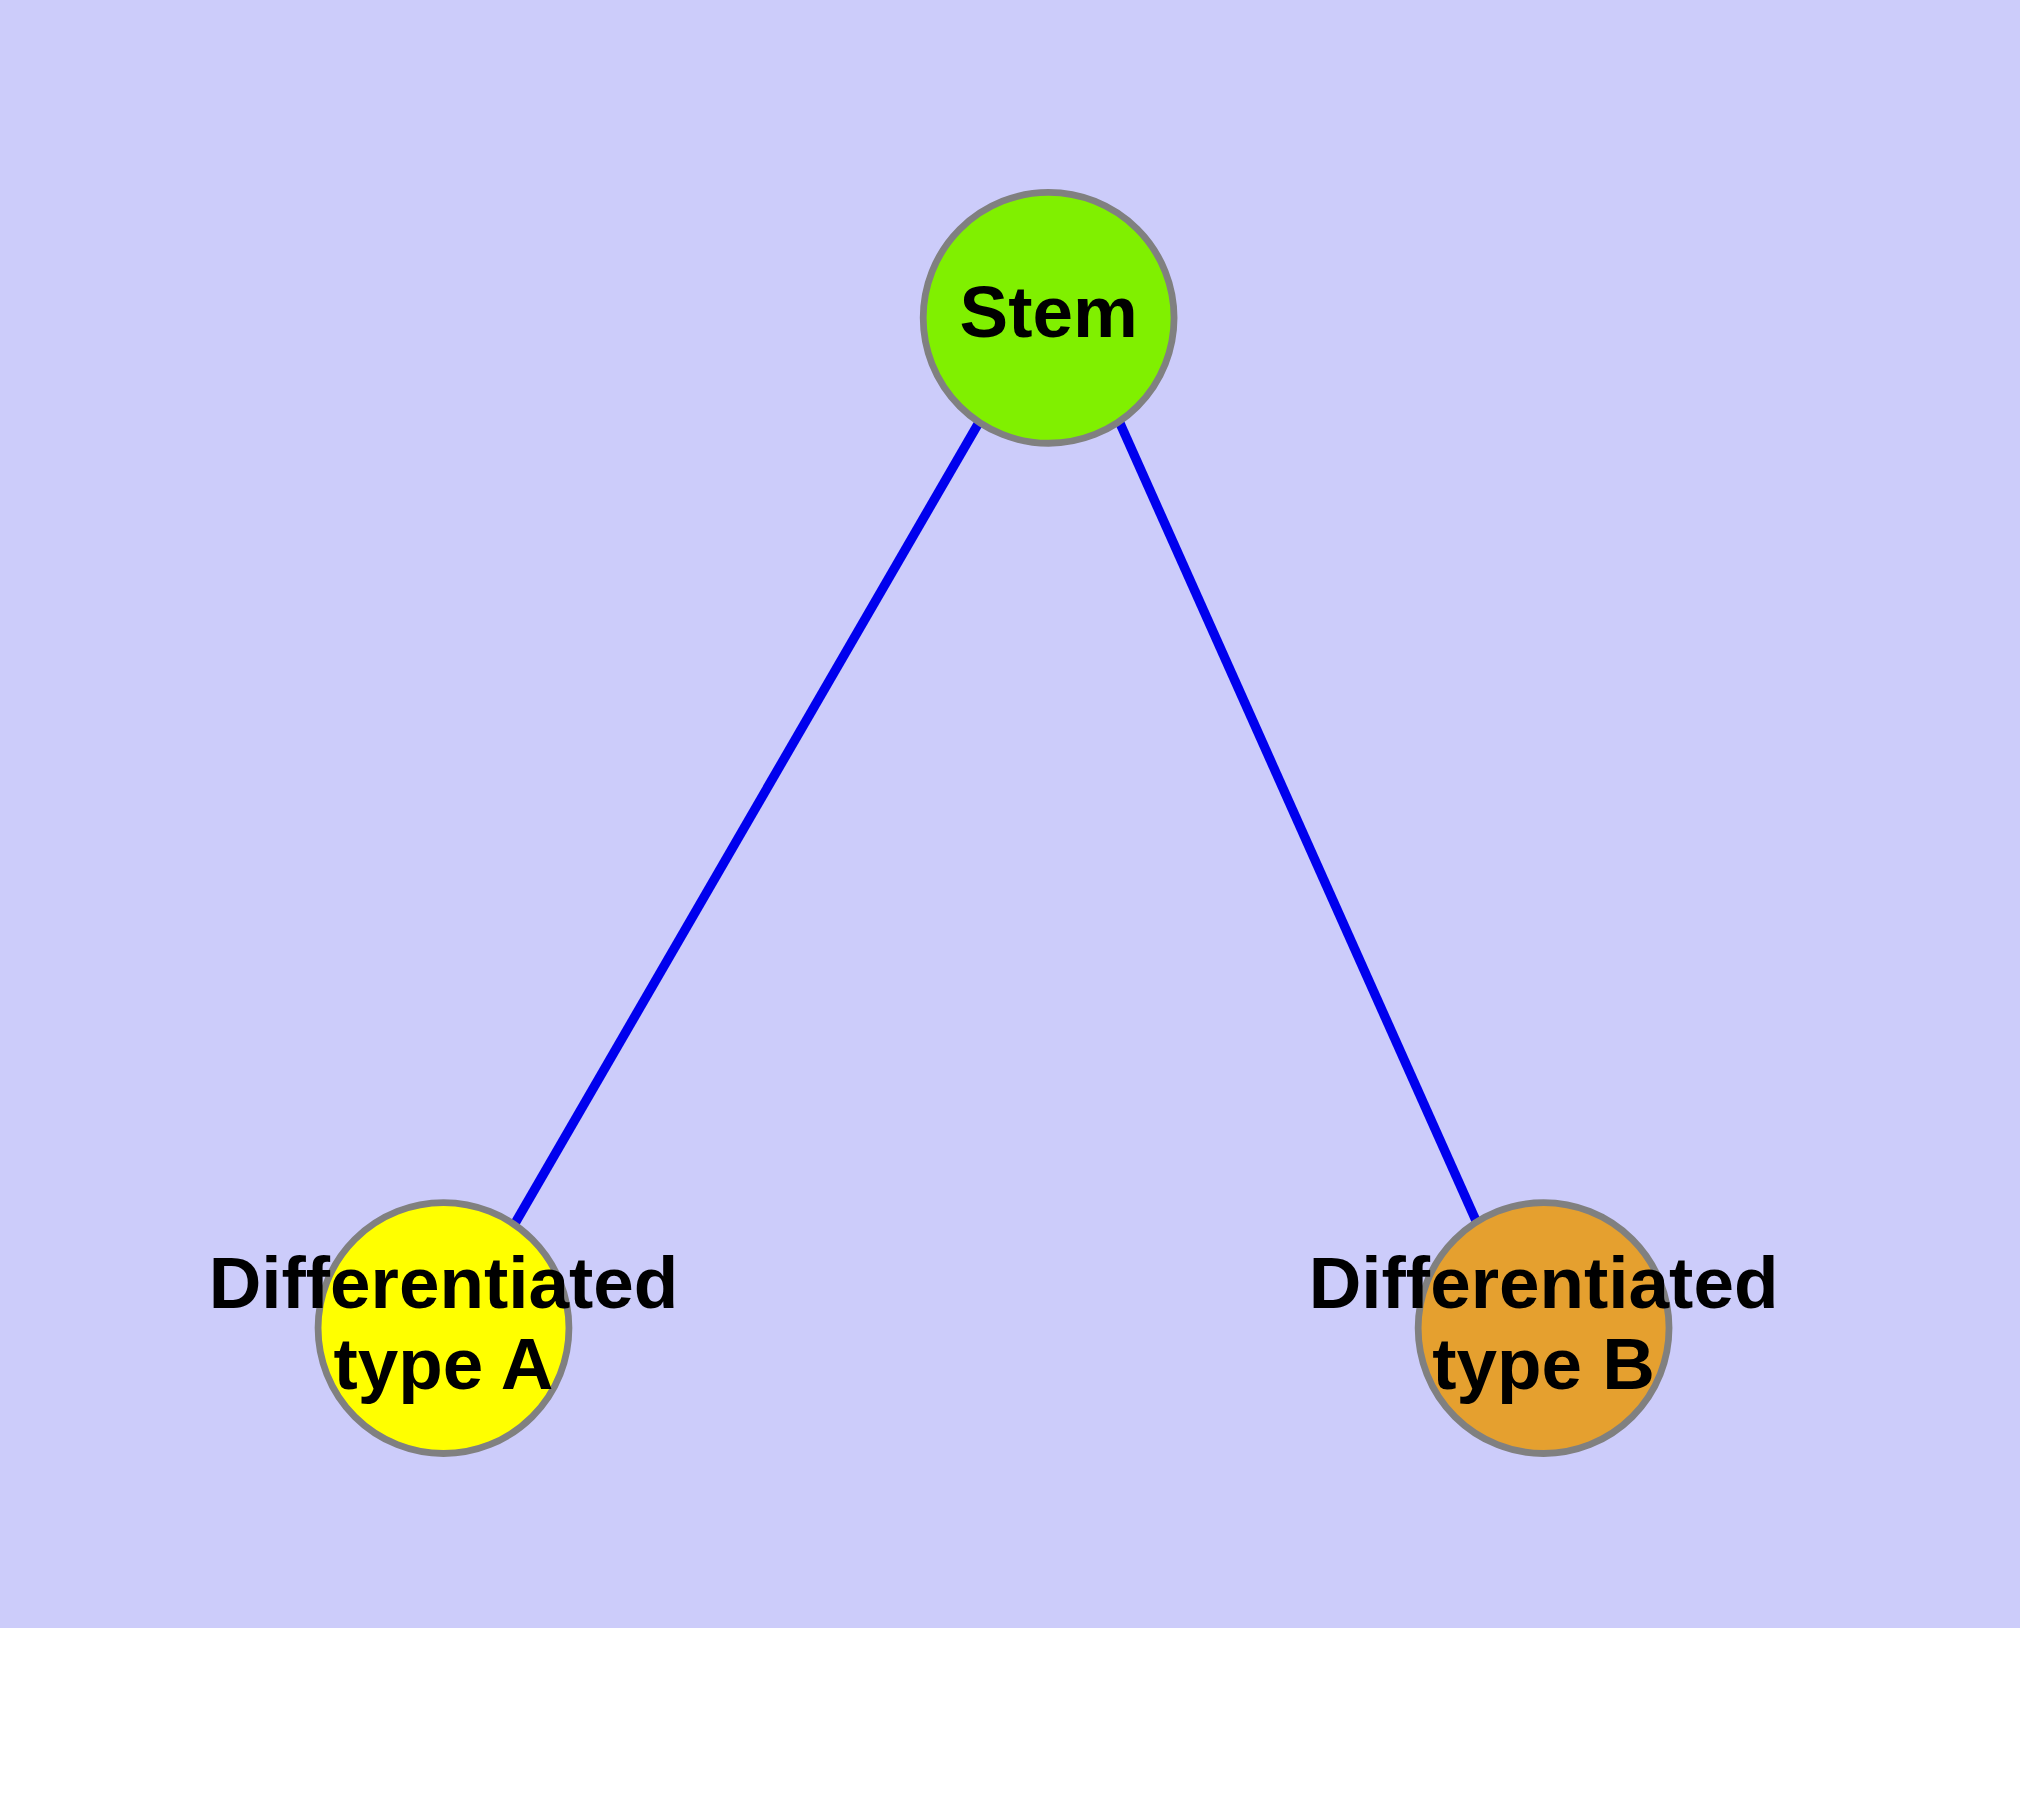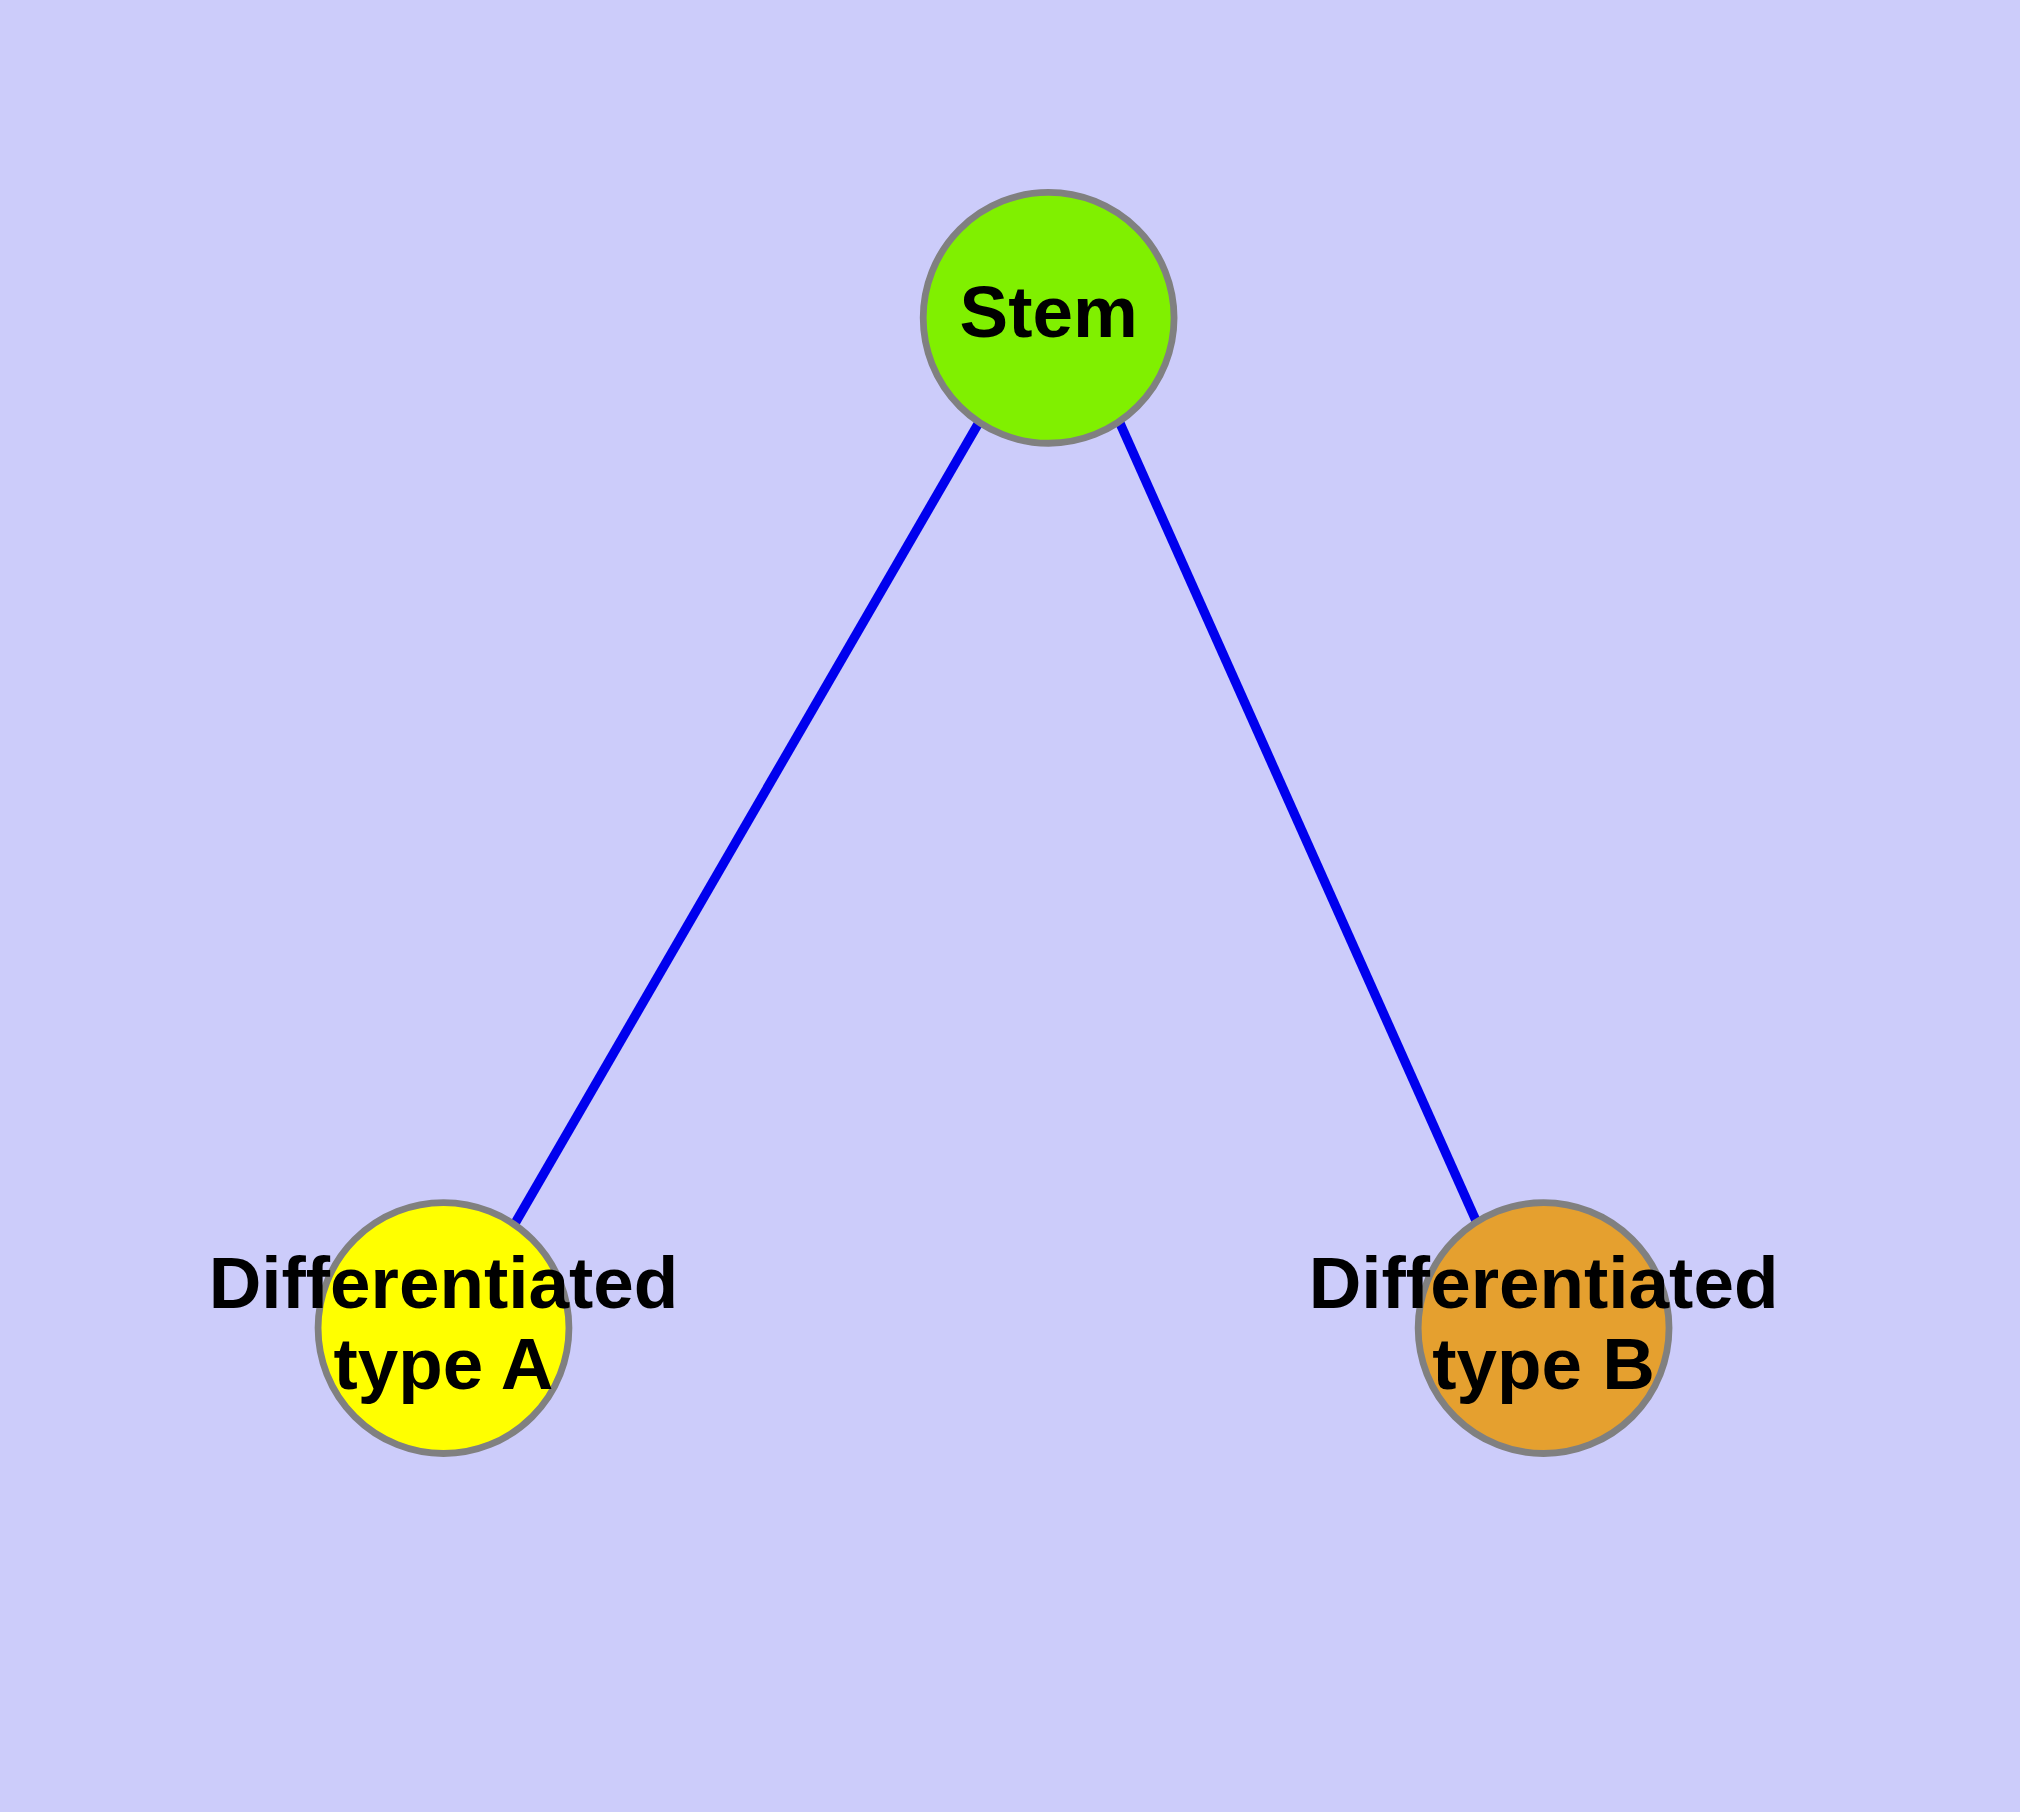--- a/index.html
+++ b/index.html
@@ -27,21 +27,21 @@
     font-weight: bold;
     fill: #000000;
     text-anchor: middle;
     dominant-baseline: middle;
     white-space: pre;
   }
 </style>
 </head>
 <body>
 
-<div id="canvas" style="width: 2021px; height: 1812px; background: rgb(204, 204, 250);">
+<div id="canvas" style="width: 2021px; height: 1628px; background: rgb(204, 204, 250);">
   <svg id="graph-svg" viewBox="0 0 2384 2138" xmlns="http://www.w3.org/2000/svg" style="width: 2021px; height: 1812px;">
 
     <rect id="bg-rect" x="0" y="0" width="2384" height="2138" fill="#ccccfa"></rect>
 
     <g id="edges-layer">
         <line x1="1155" y1="498" x2="607" y2="1444" stroke="#0000ee" stroke-width="11" stroke-linecap="butt"></line>
         <line x1="1321" y1="499" x2="1742" y2="1442" stroke="#0000ee" stroke-width="11" stroke-linecap="butt"></line>
       </g>
     <g id="nodes-layer">
         <circle cx="1237" cy="375" r="148" fill="#80f000" stroke="#808080" stroke-width="8"></circle>

